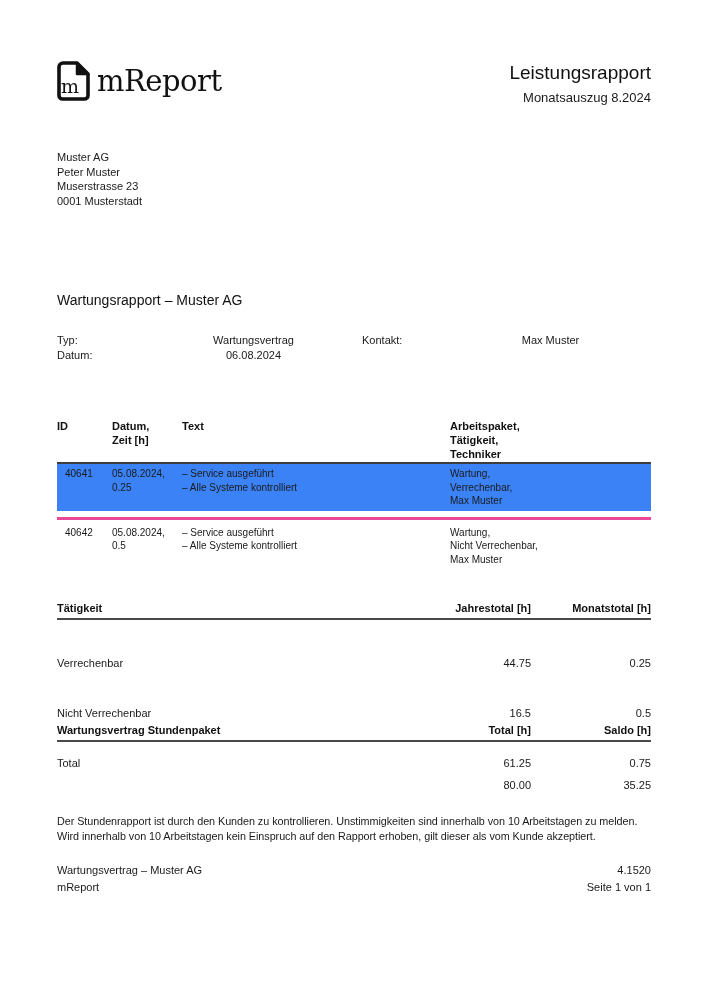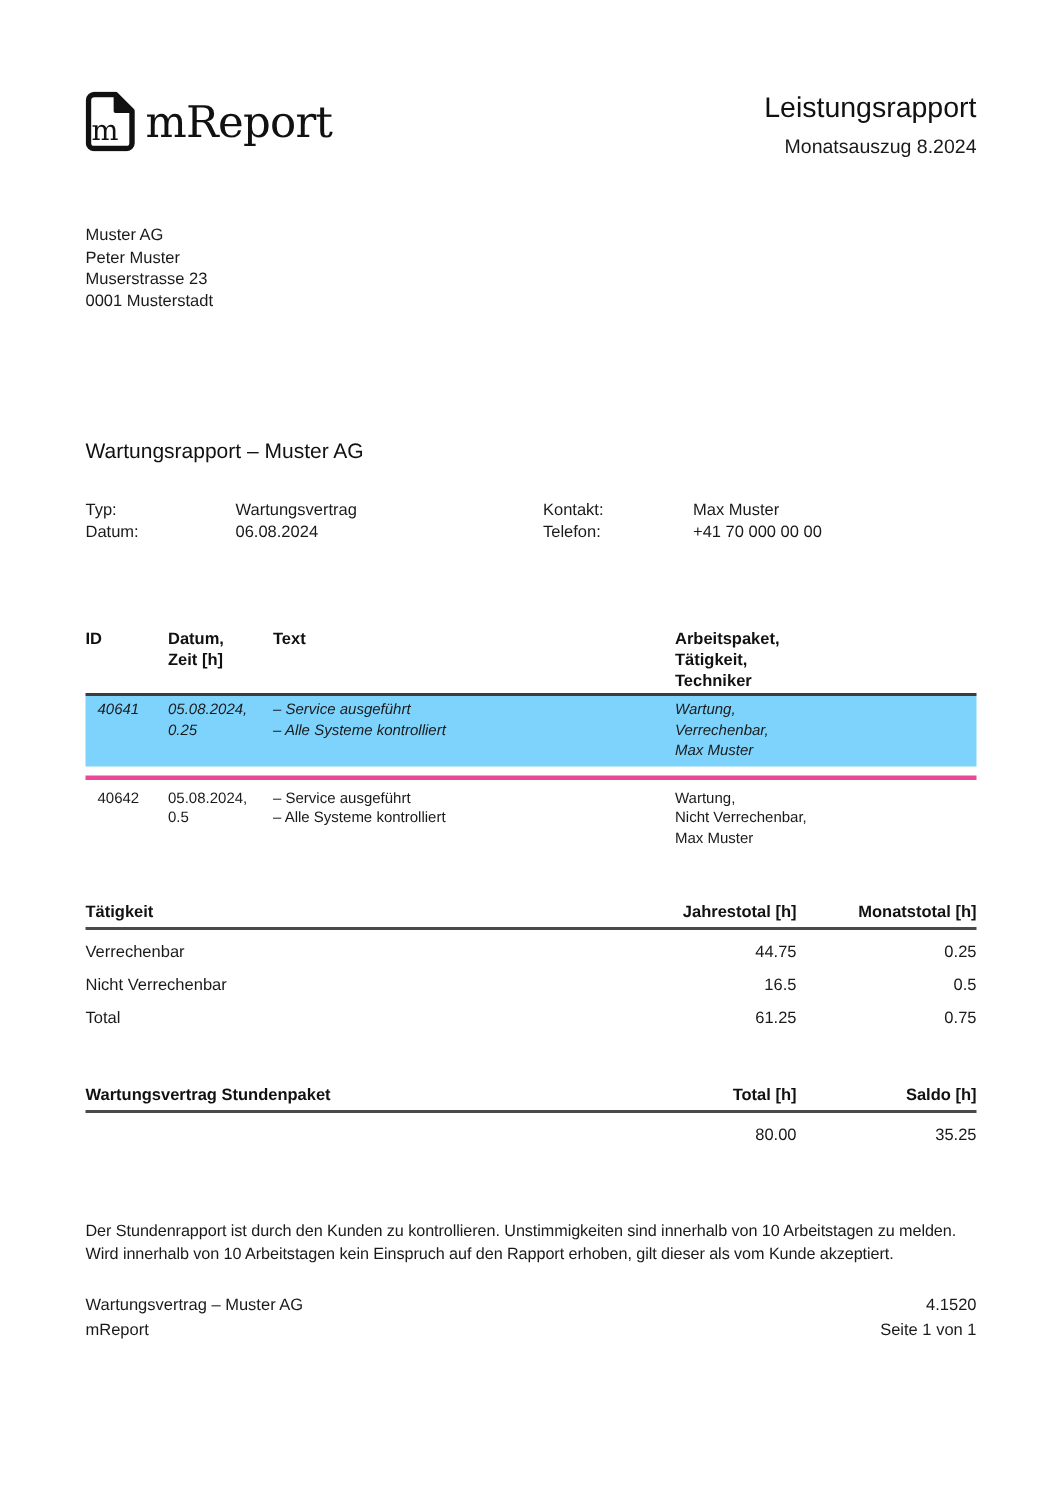--- a/index.html
+++ b/index.html
@@ -31,44 +31,44 @@
   .recipient { position: absolute; top: 150px; left: 57px; font-size: 11px; line-height: 14.7px; }
   .recipient span { display: block; }
 
   
   .report-title { position: absolute; top: 292px; left: 57px; font-size: 14px; font-weight: 400; color: #111; }
 
   
   .meta { position: absolute; top: 333px; left: 57px; width: 594px; display: flex; font-size: 11px; line-height: 15px; }
   .meta-col-left { width: 305px; }
   .meta-col-right { width: 289px; }
-  .meta-row { display: flex; gap: 12px; }
+  .meta-row { display: flex; }
   .meta-label { width: 88px; flex: 0 0 88px; }
-  .meta-value { flex: 1; }
+  .meta-value { flex: 1; text-align: center; }
 
   
   .entries { position: absolute; top: 419px; left: 57px; width: 594px; }
   .entries-grid { display: grid; grid-template-columns: 55px 70px 268px 201px; }
   .entries-header { font-size: 11px; font-weight: 700; line-height: 14px; color: #111; }
   .entries-header span { display: block; }
   .entries-rule { height: 2px; background: #3d3d3d; margin-top: 1px; }
   .entry-row { font-size: 10px; line-height: 13.5px; }
   .entry-row span { display: block; }
   .entry-row .cell-id { padding-left: 8px; }
-  .row-shaded { background: #7dd3fc; padding: 3px 0 3px 0; margin-bottom: 6px; font-style: italic; }
+  .row-shaded { background: #3b82f6; padding: 3px 0 3px 0; margin-bottom: 6px; }
   .row-plain { border-top: 3px solid #ec4899; padding: 6px 0 4px 0; }
 
   
   .summary { position: absolute; left: 57px; width: 594px; }
   .summary-1 { top: 601px; }
   .summary-2 { top: 723px; }
   .sum-grid { display: grid; grid-template-columns: 280px 194px 120px; }
   .sum-header { font-size: 11px; font-weight: 700; color: #111; line-height: 14px; }
   .sum-rule { height: 2px; background: #4a4a4a; margin-top: 3px; }
-  .sum-row { font-size: 11px; line-height: 13.5px; padding-top: 8.5px; }
+  .sum-row { font-size: 11px; line-height: 13.5px; padding-top: 8.5px; margin-top: 28px; }
   .col-right { text-align: right; }
 
   
   .note { position: absolute; top: 814px; left: 57px; width: 640px; font-size: 10.8px; line-height: 14.8px; letter-spacing: -0.05px; }
   .note span { display: block; white-space: nowrap; }
 
   
   .page-footer { position: absolute; top: 862px; left: 57px; right: 56px; display: flex; justify-content: space-between; font-size: 11px; line-height: 17px; }
   .page-footer .right { text-align: right; }
   .page-footer span { display: block; }
@@ -110,24 +110,20 @@
       <div class="meta-row">
         <span class="meta-label">Datum:</span>
         <span class="meta-value">06.08.2024</span>
       </div>
     </div>
     <div class="meta-col-right">
       <div class="meta-row">
         <span class="meta-label">Kontakt:</span>
         <span class="meta-value">Max Muster</span>
       </div>
-      <div class="meta-row">
-        <span class="meta-label">Telefon:</span>
-        <span class="meta-value">+41 70 000 00 00</span>
-      </div>
     </div>
   </div>
 
   <div class="entries">
     <div class="entries-grid entries-header">
       <div>
           <span>ID</span>
         </div>
       <div>
         <span>Datum,</span>

